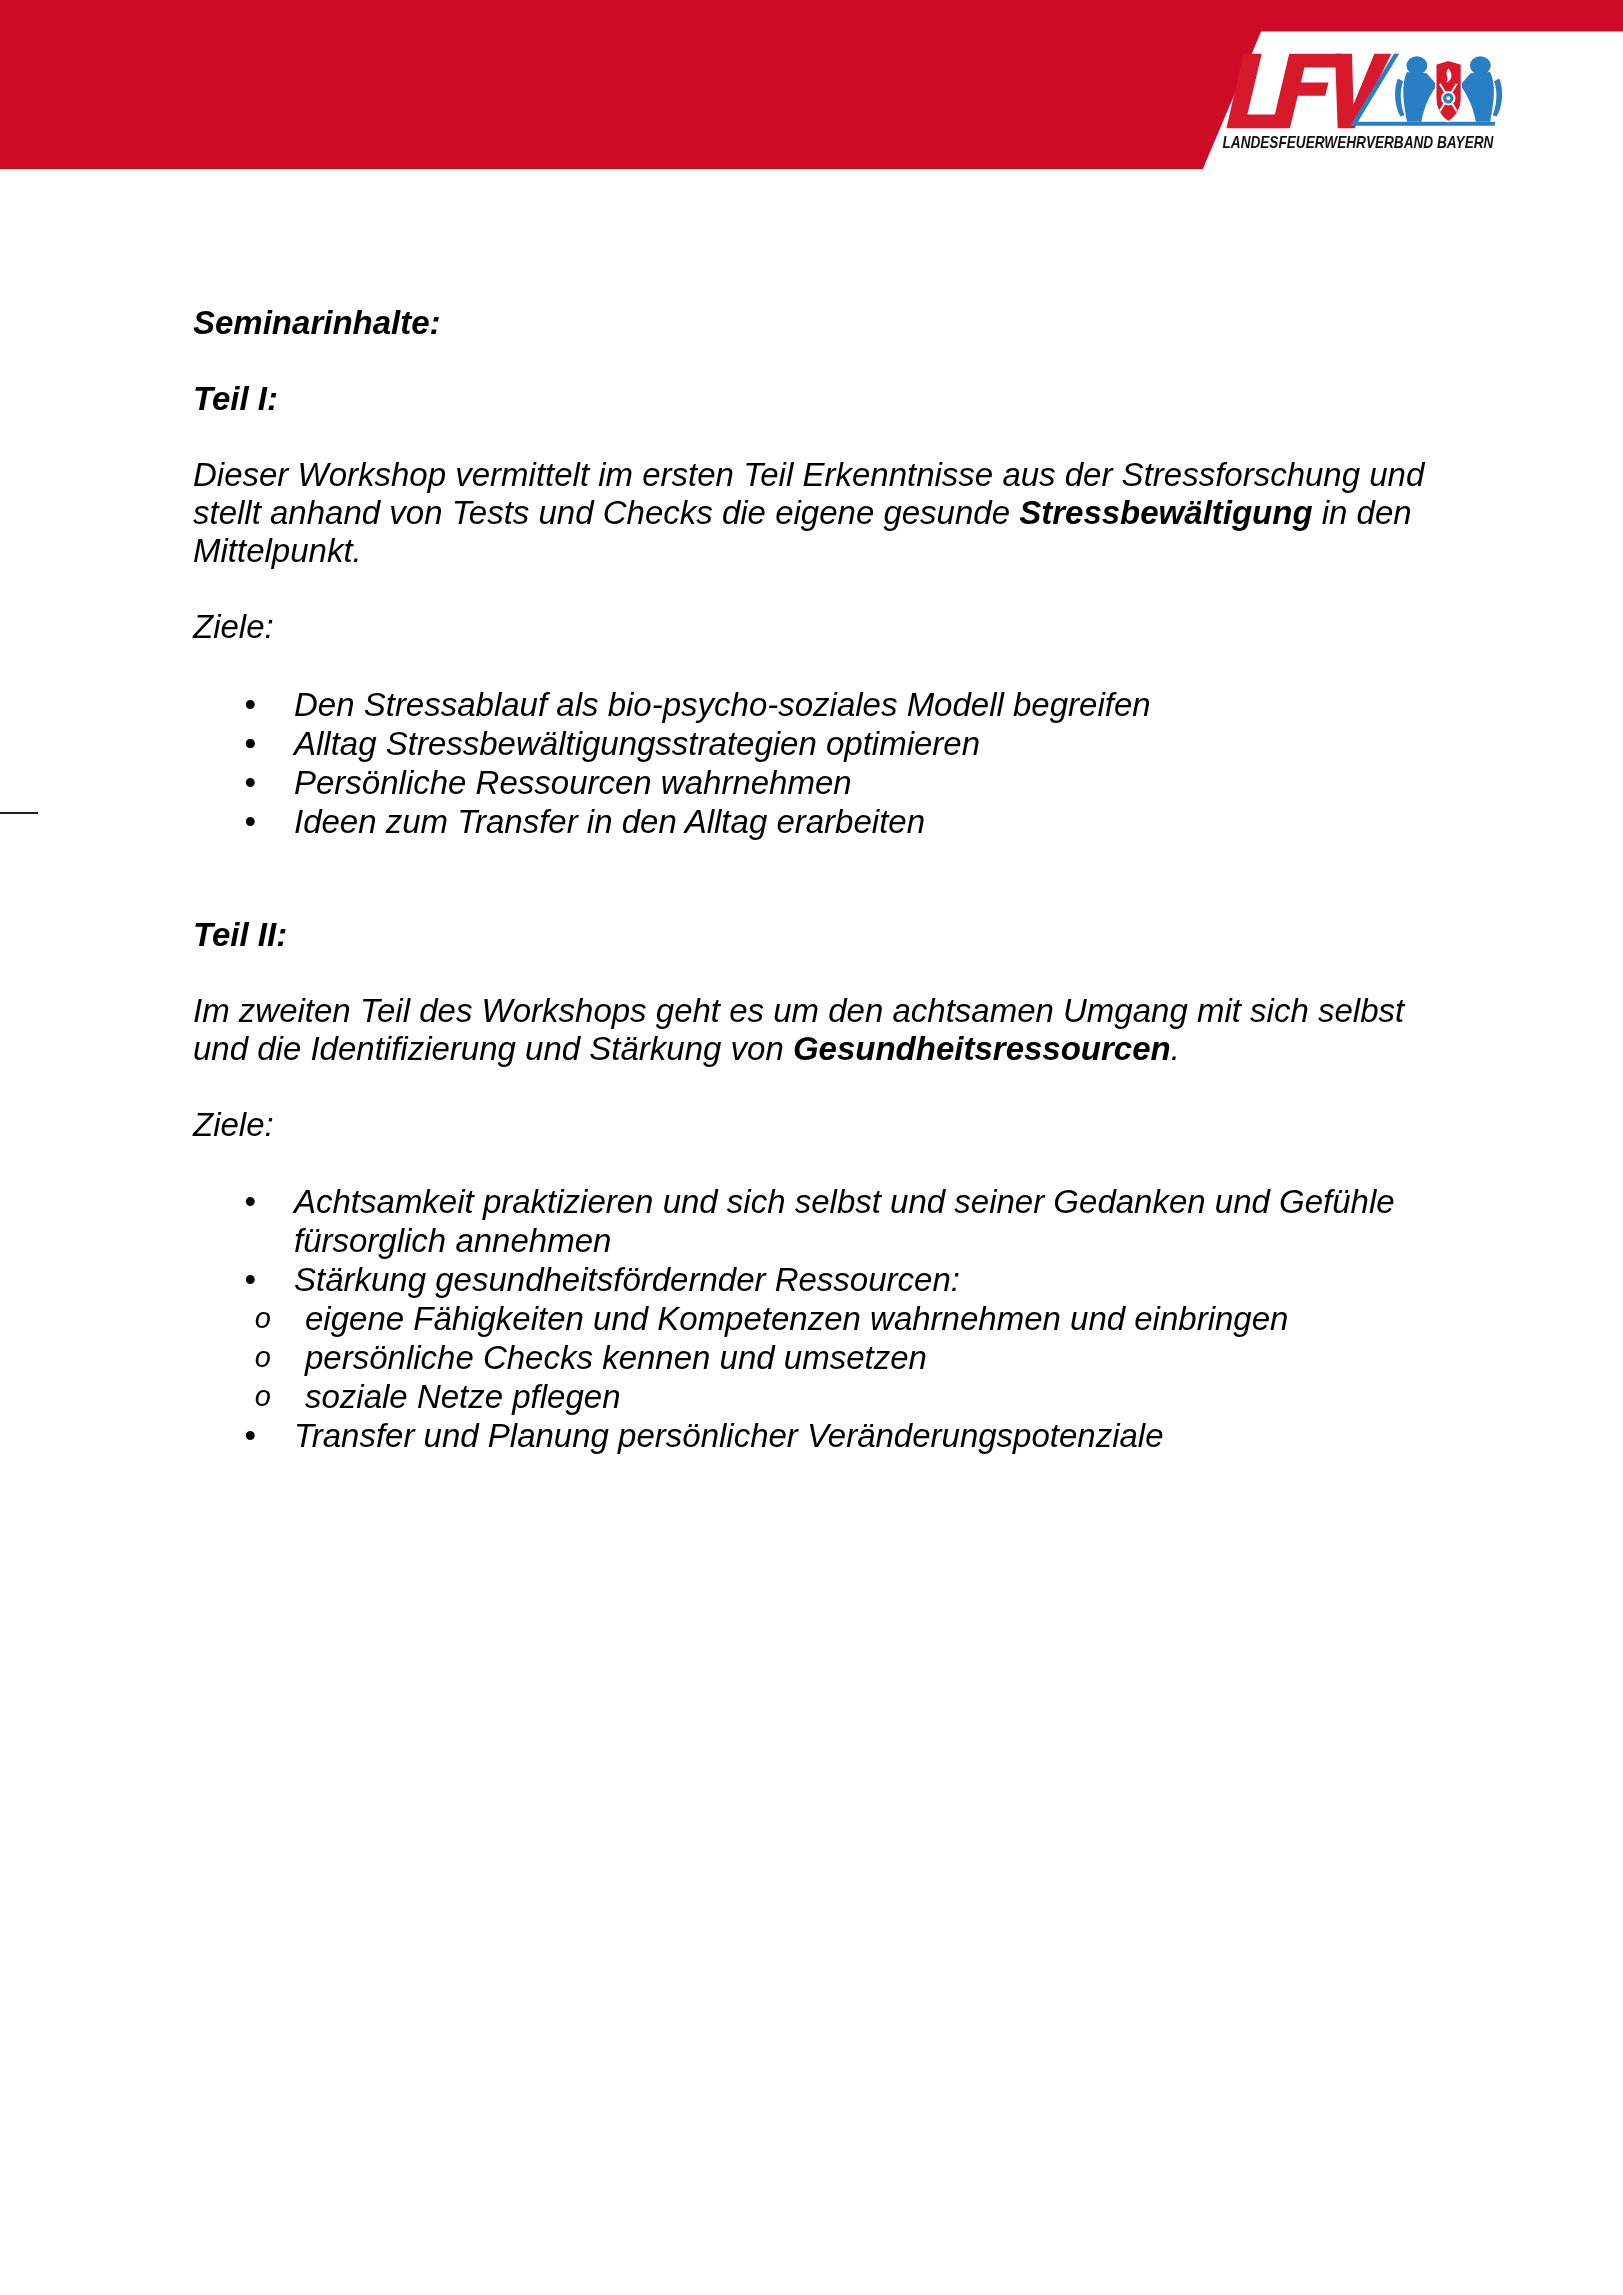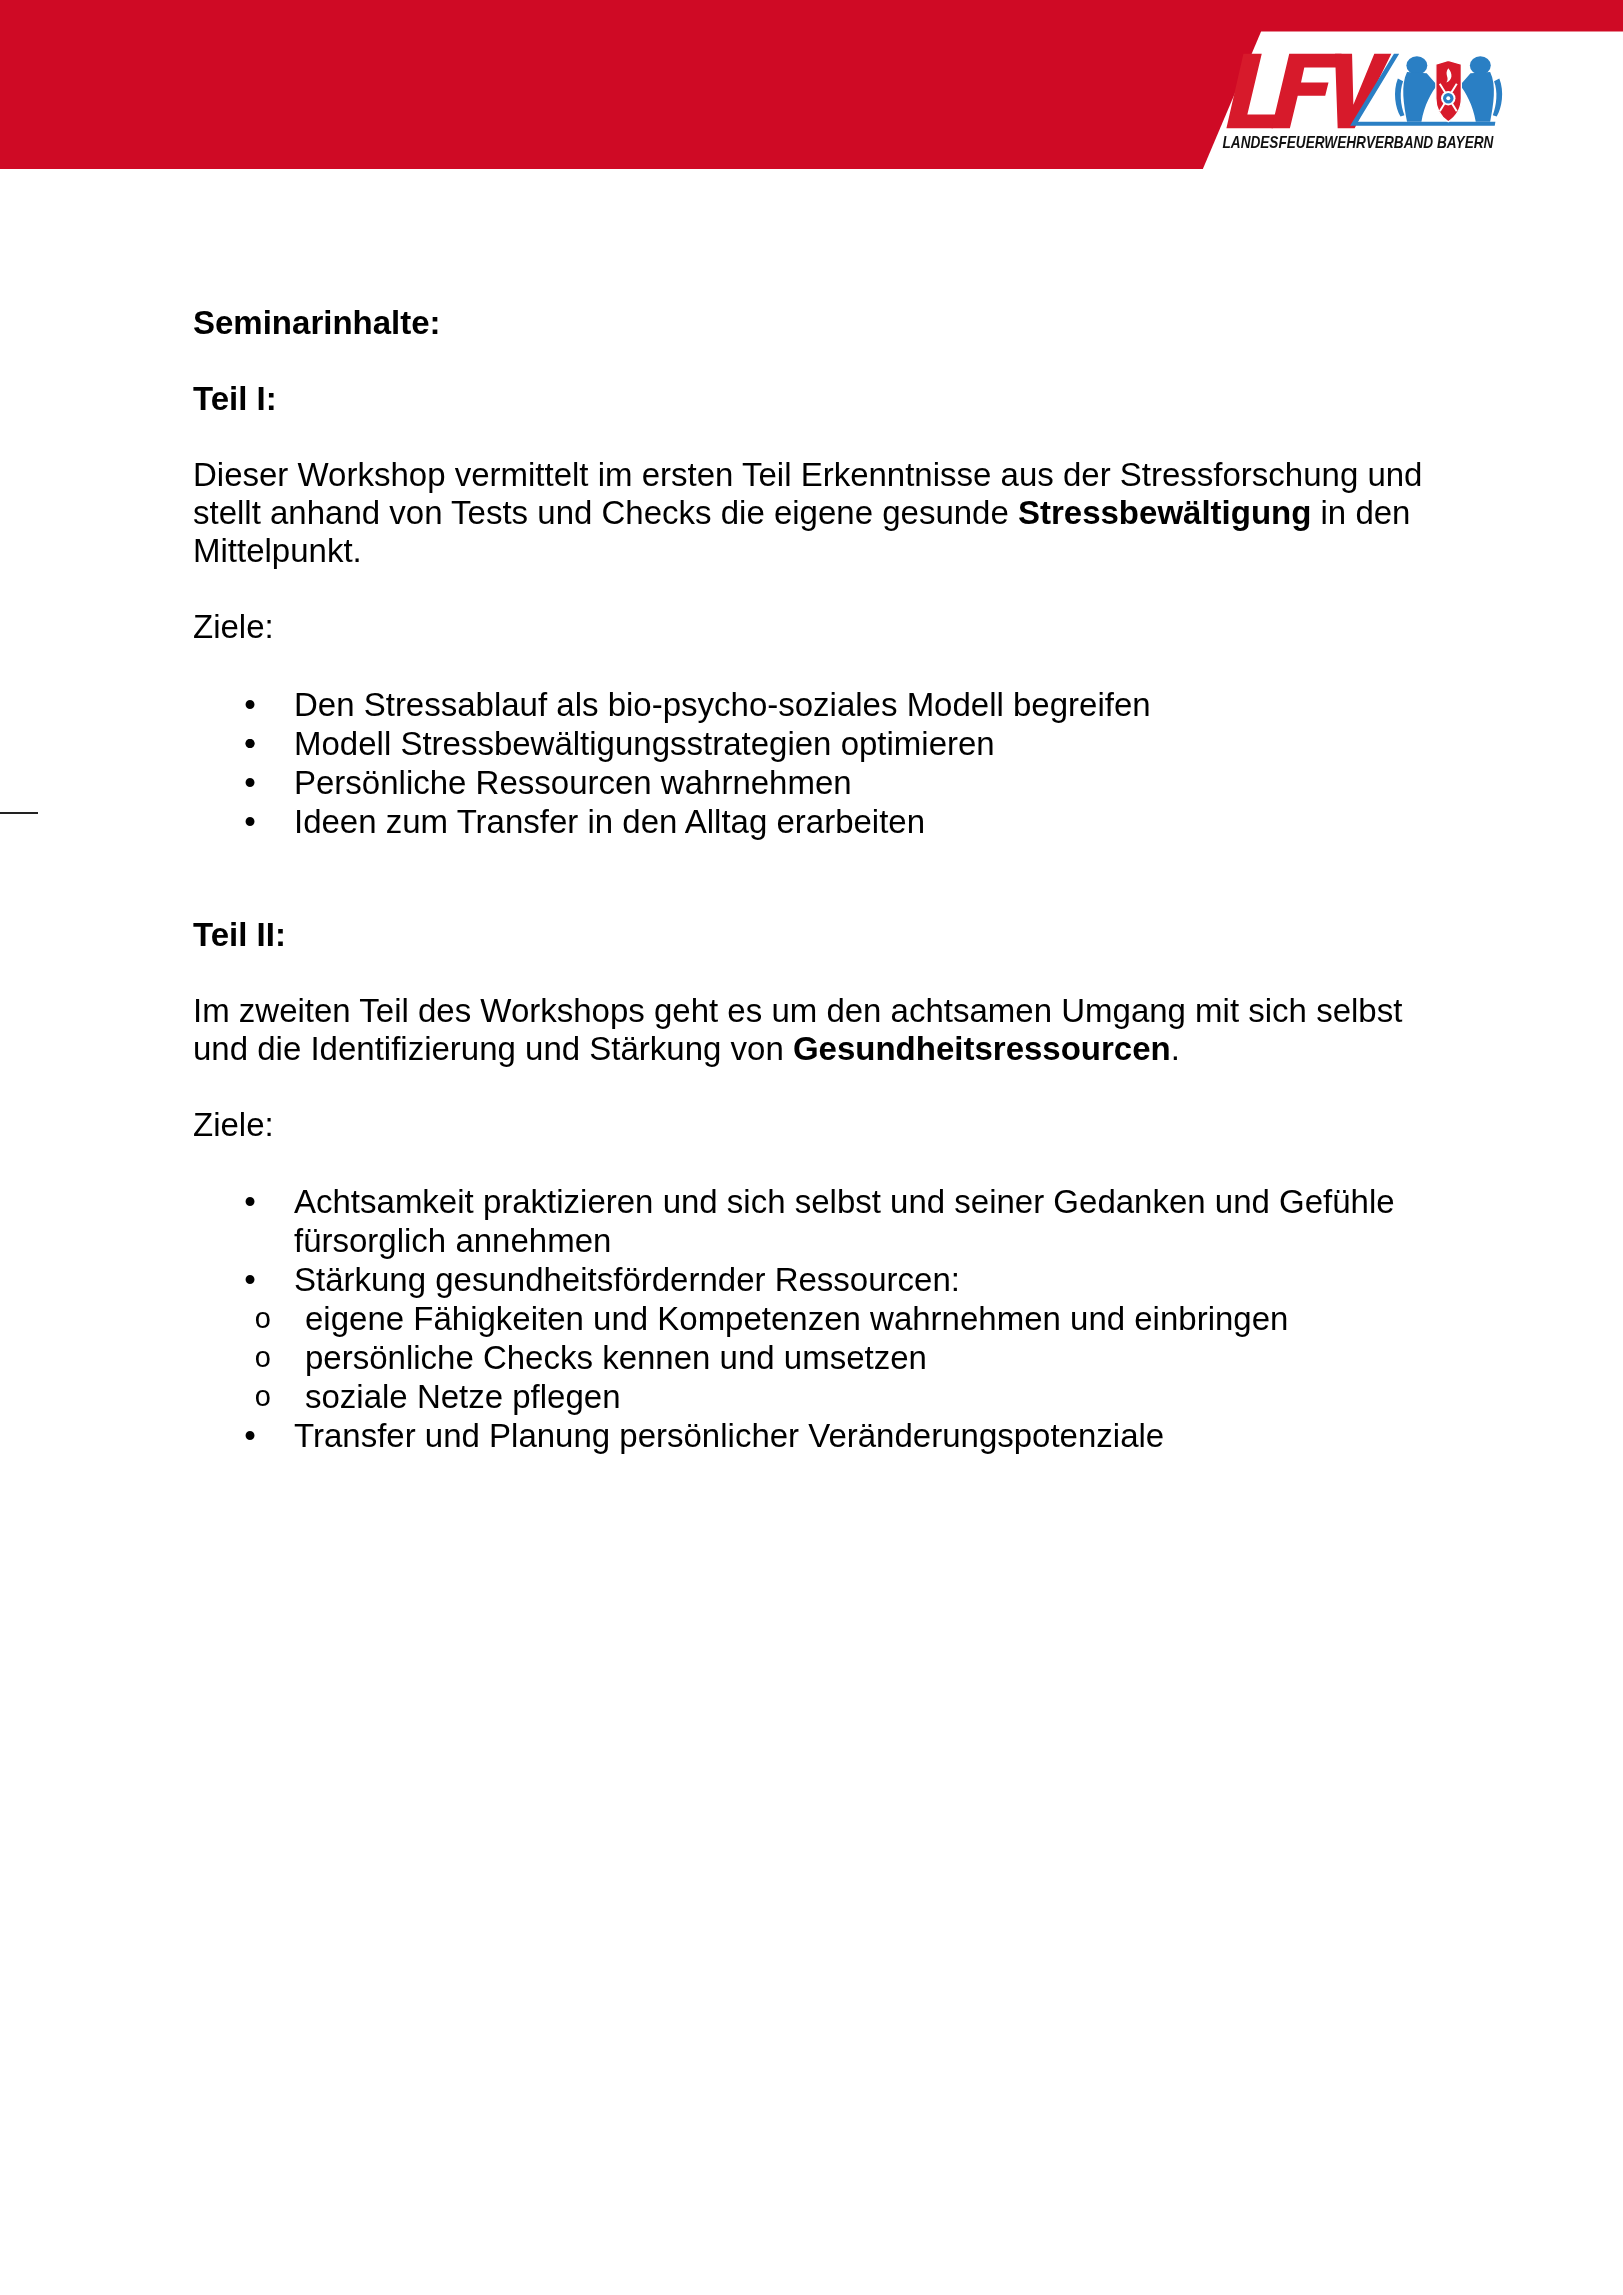--- a/index.html
+++ b/index.html
@@ -1,21 +1,21 @@
 <!DOCTYPE html>
 <html style="font-size:10.5px"><head>
 <meta charset="utf-8">
 <style>
   html, body { margin: 0; padding: 0; background: #ffffff; }
   body { width: 1623px; height: 2295px; position: relative; overflow: hidden;
          font-family: "Liberation Sans", sans-serif; color: #000; }
   .header-band { position: absolute; left: 0; top: 0; width: 1623px; height: 169px; background: #cf0a25; }
   .logo { position: absolute; left: 0; top: 0; width: 1623px; height: 169px; }
   .fold-mark { position: absolute; left: 0; top: 812px; width: 38px; height: 2px; background: #222; }
-  .content { position: absolute; left: 193px; top: 304px; width: 1244px; font-size: 33px; line-height: 38px; }
+  .content { position: absolute; left: 193px; top: 304px; width: 1244px; font-size: 33px; line-height: 38px; font-style: italic; }
   .content p { margin: 0; }
   .bold { font-weight: bold; }
   .blank { height: 38px; }
   .blank-lg { height: 75px; }
   ul.main { list-style: none; margin: 0; padding: 0; }
   ul.main > li { position: relative; padding-left: 101px; line-height: 39px; }
   ul.main > li > .bullet { position: absolute; left: 48px; top: 0; width: 18.3px; text-align: center; }
   ul.sub { list-style: none; margin: 0; padding: 0; }
   ul.sub > li { position: relative; padding-left: 56px; margin-left: 0; line-height: 39px; }
   ul.sub > li > .bullet { position: absolute; left: 0; top: 0; width: 27.5px; text-align: center; font-size: 29px; }
@@ -67,21 +67,21 @@
   <div class="blank"></div>
   <p class="bold">Teil I:</p>
   <div class="blank"></div>
   <p><span>Dieser Workshop vermittelt im ersten Teil Erkenntnisse aus der Stressforschung und stellt anhand von Tests und Checks die eigene gesunde </span><span class="bold">Stressbewältigung</span><span> in den Mittelpunkt.</span></p>
   <div class="blank"></div>
   <p>Ziele:</p>
   <div class="blank" style="height:39px"></div>
   <ul class="main">
     <li><span class="bullet">•</span><span>Den Stressablauf als bio-psycho-soziales Modell begreifen</span></li>
     <li><span class="bullet">•</span></li>
-    <li><span class="bullet">•</span><span>Modell Stressbewältigungsstrategien optimieren</span></li>
+    <li><span class="bullet">•</span><span>Alltag Stressbewältigungsstrategien optimieren</span></li>
     <li><span class="bullet">•</span><span>Persönliche Ressourcen wahrnehmen</span></li>
     <li><span class="bullet">•</span><span>Ideen zum Transfer in den Alltag erarbeiten</span></li>
   </ul>
   <div class="blank-lg"></div>
   <p class="bold">Teil II:</p>
   <div class="blank"></div>
   <p><span>Im zweiten Teil des Workshops geht es um den achtsamen Umgang mit sich selbst und die Identifizierung und Stärkung von </span><span class="bold">Gesundheitsressourcen</span><span>.</span></p>
   <div class="blank"></div>
   <p>Ziele:</p>
   <div class="blank" style="height:38px"></div>

